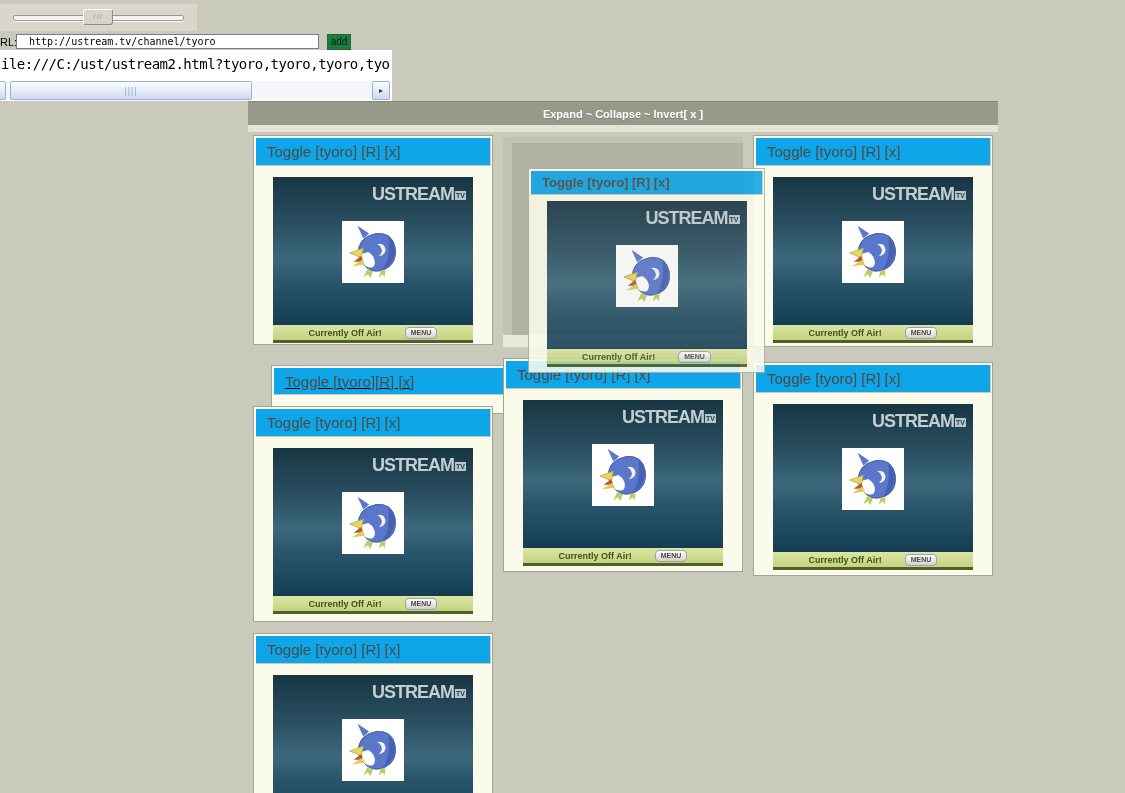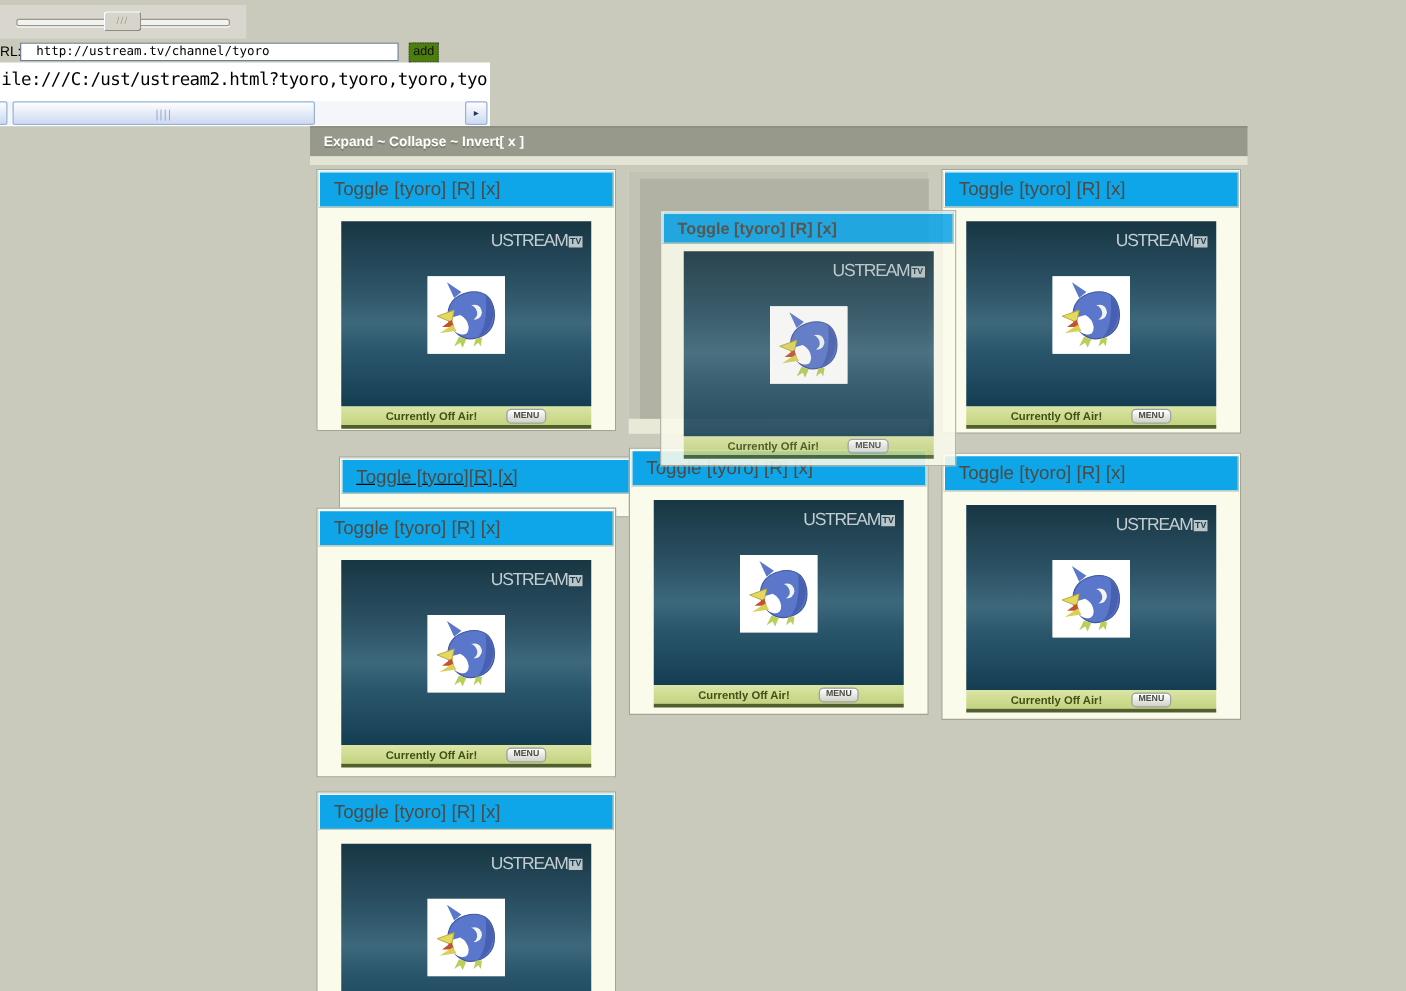--- a/index.html
+++ b/index.html
@@ -10,55 +10,55 @@
   .slider-box{position:absolute;left:0;top:4px;width:197px;height:27px;background:#d9d6cd;}
   .slider-track{position:absolute;left:13px;top:11px;width:169px;height:4px;background:#f2f2ee;
     border:1px solid #98988c;border-radius:2px;box-shadow:0 1px 0 #ffffff;}
   .slider-thumb{position:absolute;left:83px;top:5px;width:28px;height:14px;background:#d7d4cb;
     border:1px solid;border-color:#ffffff #8d8d82 #8d8d82 #ffffff;border-radius:3px;
     font-size:8px;color:#a19e92;text-align:center;line-height:13px;letter-spacing:1px;cursor:pointer;}
   .url-row{position:absolute;left:0;top:33px;width:392px;height:17px;}
   .url-label{position:absolute;left:0;top:3px;font-size:11px;color:#000;}
   .url-input{position:absolute;left:16px;top:1px;width:303px;height:15px;box-sizing:border-box;
     border:1px solid #708090;background:#fff;font:10px "DejaVu Sans Mono",monospace;padding:0 12px;}
-  .add-btn{position:absolute;left:327px;top:1px;width:24px;height:16px;background:#4d7c0f;
+  .add-btn{position:absolute;left:327px;top:1px;width:24px;height:16px;background:#15803d;
     border:1px dotted #444;font-size:10px;line-height:12px;padding:0;color:#111;cursor:pointer;}
   .doc{position:absolute;left:0;top:50px;width:392px;height:51px;background:#ffffff;}
   .doc-text{font-family:"DejaVu Sans Mono",monospace;font-size:14px;letter-spacing:-0.5px;color:#000;
     padding:6px 0 0 1px;white-space:nowrap;overflow:hidden;}
   .hscrollbar{position:absolute;left:0;bottom:1px;width:390px;height:19px;background:#f4f6fa;}
   .sb-btn{position:absolute;top:0;height:19px;box-sizing:border-box;background:linear-gradient(#fdfdfe,#cdd9f1);
     border:1px solid #97b2d8;border-radius:2px;text-align:center;font-size:8px;color:#21365c;line-height:17px;cursor:pointer;}
   .sb-left{left:-12px;width:18px;}
   .sb-right{left:372px;width:18px;}
   .sb-thumb{position:absolute;left:10px;top:0;width:242px;height:19px;box-sizing:border-box;
     background:linear-gradient(#fefefe,#cdd9f1);border:1px solid #97b2d8;border-radius:2px;
     display:flex;align-items:center;justify-content:center;font-size:9px;letter-spacing:1px;
     color:#8ea9cf;cursor:pointer;}
 
   
   .window-bar{position:absolute;left:248px;top:101px;width:750px;height:24px;box-sizing:border-box;
-    background:#97998a;border-top:1px solid #85877a;display:flex;justify-content:flex-start;
+    background:#97998a;border-top:1px solid #85877a;display:flex;justify-content:center;
     align-items:center;padding:0 11px;color:#fff;font-size:11px;font-weight:bold;}
   .wb-title{cursor:pointer;text-shadow:0 1px 0 #7d7f72;}
   .wb-close{cursor:pointer;}
   .window-strip{position:absolute;left:248px;top:125px;width:750px;height:7px;background:#e4e4d4;}
 
   
   .panel{position:absolute;width:240px;box-sizing:border-box;background:#fbfbec;border:1px solid #a3a396;}
   .panel-header{height:27px;margin:1px;background:#0ea5e9;border:1px solid;
     border-color:#ffffff #c9c9b8 #c9c9b8 #ffffff;display:flex;align-items:center;
     padding-left:11px;font-size:15px;color:#4b4b44;cursor:pointer;}
   .collapsed{height:31px;}
   .collapsed .panel-header{height:26px;}
   .player{width:200px;margin:11px auto 0;}
   .video{position:relative;height:148px;
     background:linear-gradient(#183643,#2c5265 35%,#3d687c 55%,#2a566c 70%,#143d52 100%);}
   .logo{position:absolute;top:7px;right:7px;white-space:nowrap;}
-  .logo-text{font-size:14px;font-weight:normal;letter-spacing:-1px;color:#c3ced1;}
+  .logo-text{font-size:18px;font-weight:bold;letter-spacing:-1px;color:#c3ced1;}
   .logo-badge{display:inline-block;background:#b9c5c8;color:#1d3a46;font-size:7px;font-weight:bold;
     padding:0 1px;margin-left:1px;vertical-align:2px;line-height:9px;}
   .bird{position:absolute;left:69px;top:44px;width:62px;height:62px;background:#fff;}
   .bird svg{display:block;width:100%;height:100%;}
   .offair{height:15px;background:linear-gradient(#dbe5a5,#c3d37f);border-bottom:3px solid #515f2c;
     display:flex;align-items:center;justify-content:center;gap:23px;}
   .offair-text{font-size:9px;font-weight:bold;color:#3f5116;}
   .menu-btn{font-size:7px;font-weight:bold;color:#4a4a44;background:linear-gradient(#ffffff,#d2d2c8);
     border:1px solid #9aa0a8;border-radius:4px;padding:1px 5px;line-height:8px;cursor:pointer;}
 

